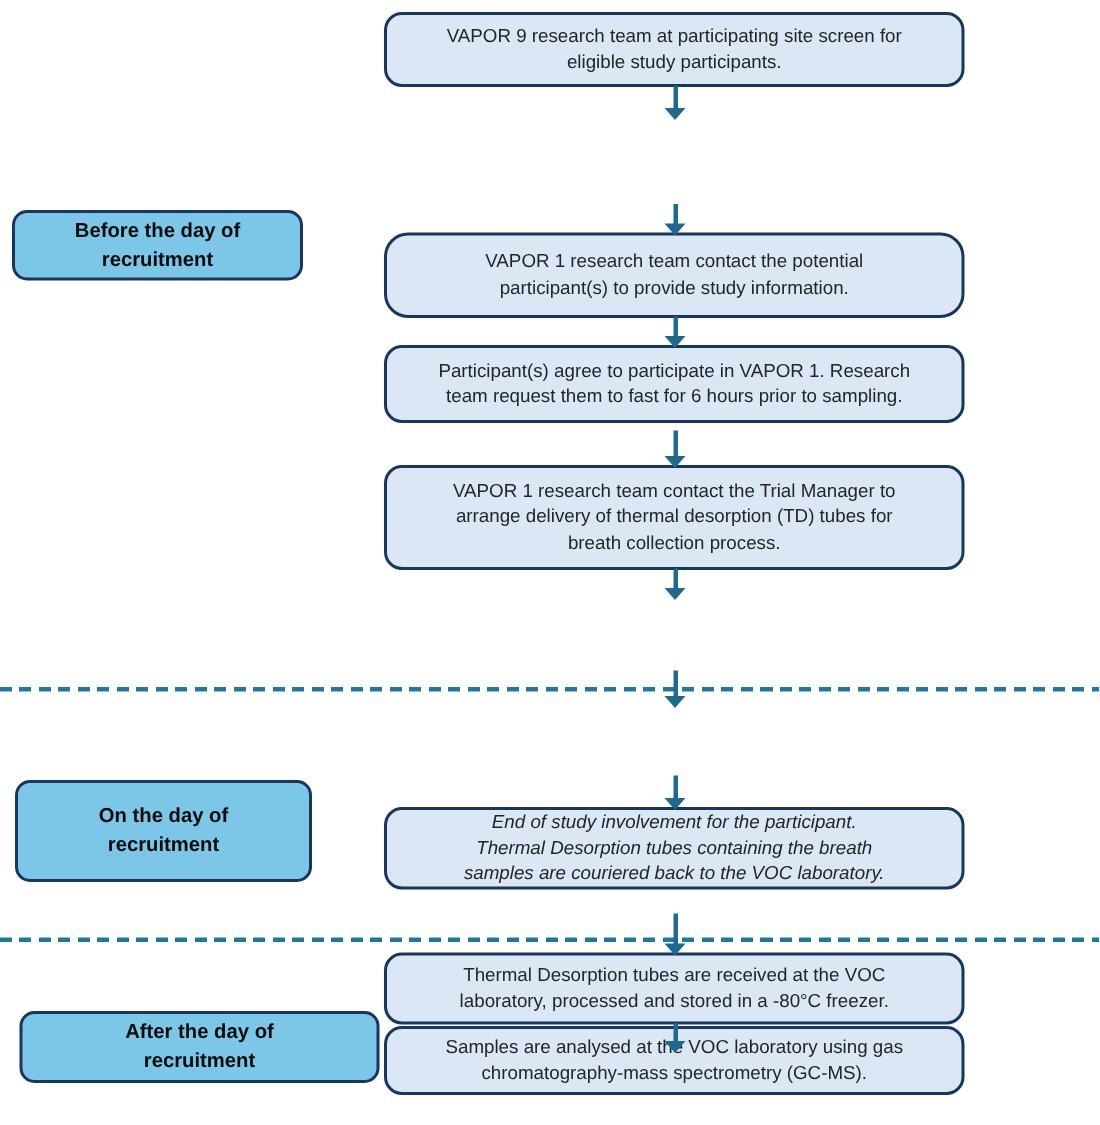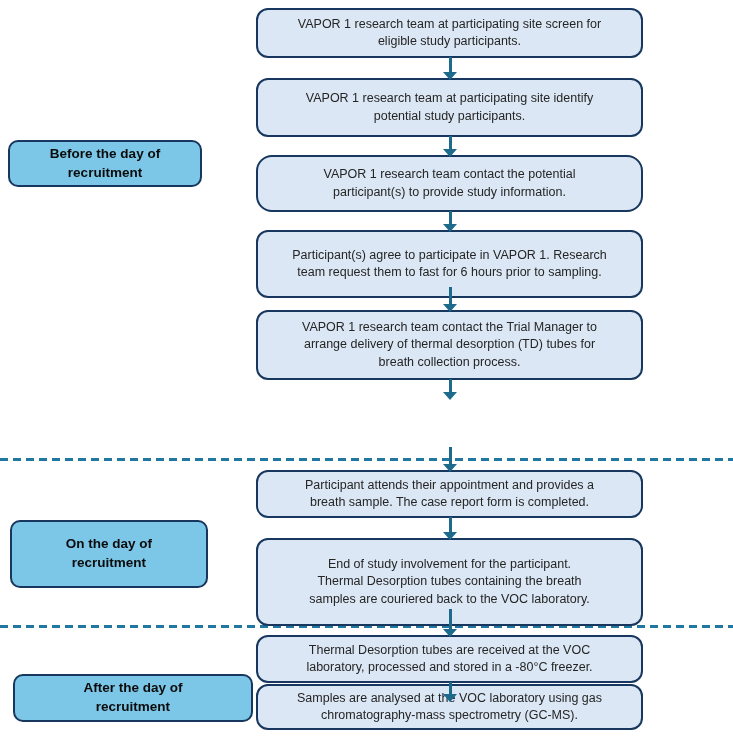--- a/index.html
+++ b/index.html
@@ -97,34 +97,30 @@
   <div class="dashed-line" style="top:458px;"></div>
   <div class="dashed-line" style="top:625px;"></div>
 
   <div class="phase-label" style="left:8px; top:140px; width:194px; height:47px;">Before the day of
 recruitment</div>
   <div class="phase-label" style="left:10px; top:520px; width:198px; height:68px;">On the day of
 recruitment</div>
   <div class="phase-label" style="left:13px; top:674px; width:240px; height:48px;">After the day of
 recruitment</div>
 
-  <div class="step-box" style="top:8px;   height:50px;">VAPOR 1 research team at participating site screen for
+  <div class="step-box" style="top:8px;   height:50px;">VAPOR 9 research team at participating site screen for
 eligible study participants.</div>
-  <div class="step-box" style="top:78px;  height:59px;">VAPOR 1 research team at participating site identify
-potential study participants.</div>
   <div class="step-box" style="top:155px; height:57px;border-radius:16px;">VAPOR 1 research team contact the potential
 participant(s) to provide study information.</div>
-  <div class="step-box" style="top:230px; height:68px;">Participant(s) agree to participate in VAPOR 1.  Research
+  <div class="step-box" style="top:230px; height:52px;">Participant(s) agree to participate in VAPOR 1.  Research
 team request them to fast for 6 hours prior to sampling.</div>
   <div class="step-box" style="top:310px; height:70px;">VAPOR 1 research team contact the Trial Manager to
 arrange delivery of thermal desorption (TD) tubes for
 breath collection process.</div>
-  <div class="step-box" style="top:470px; height:48px;">Participant attends their appointment and provides a
-breath sample. The case report form is completed.</div>
-  <div class="step-box" style="top:538px; height:88px;">End of study involvement for the participant.
+  <div class="step-box" style="top:538px; height:55px;font-style:italic;">End of study involvement for the participant.
 Thermal Desorption tubes containing the breath
 samples are couriered back to the VOC laboratory.</div>
   <div class="step-box" style="top:635px; height:48px;">Thermal Desorption tubes are received at the VOC
 laboratory, processed and stored in a -80°C freezer.</div>
   <div class="step-box" style="top:684px; height:46px;">Samples are analysed at the VOC laboratory using gas
 chromatography-mass spectrometry (GC-MS).</div>
 
   <div class="arrow" style="left:443px; top:57px;  height:23px;">
       <div class="stem"></div>
       <div class="head"></div>

